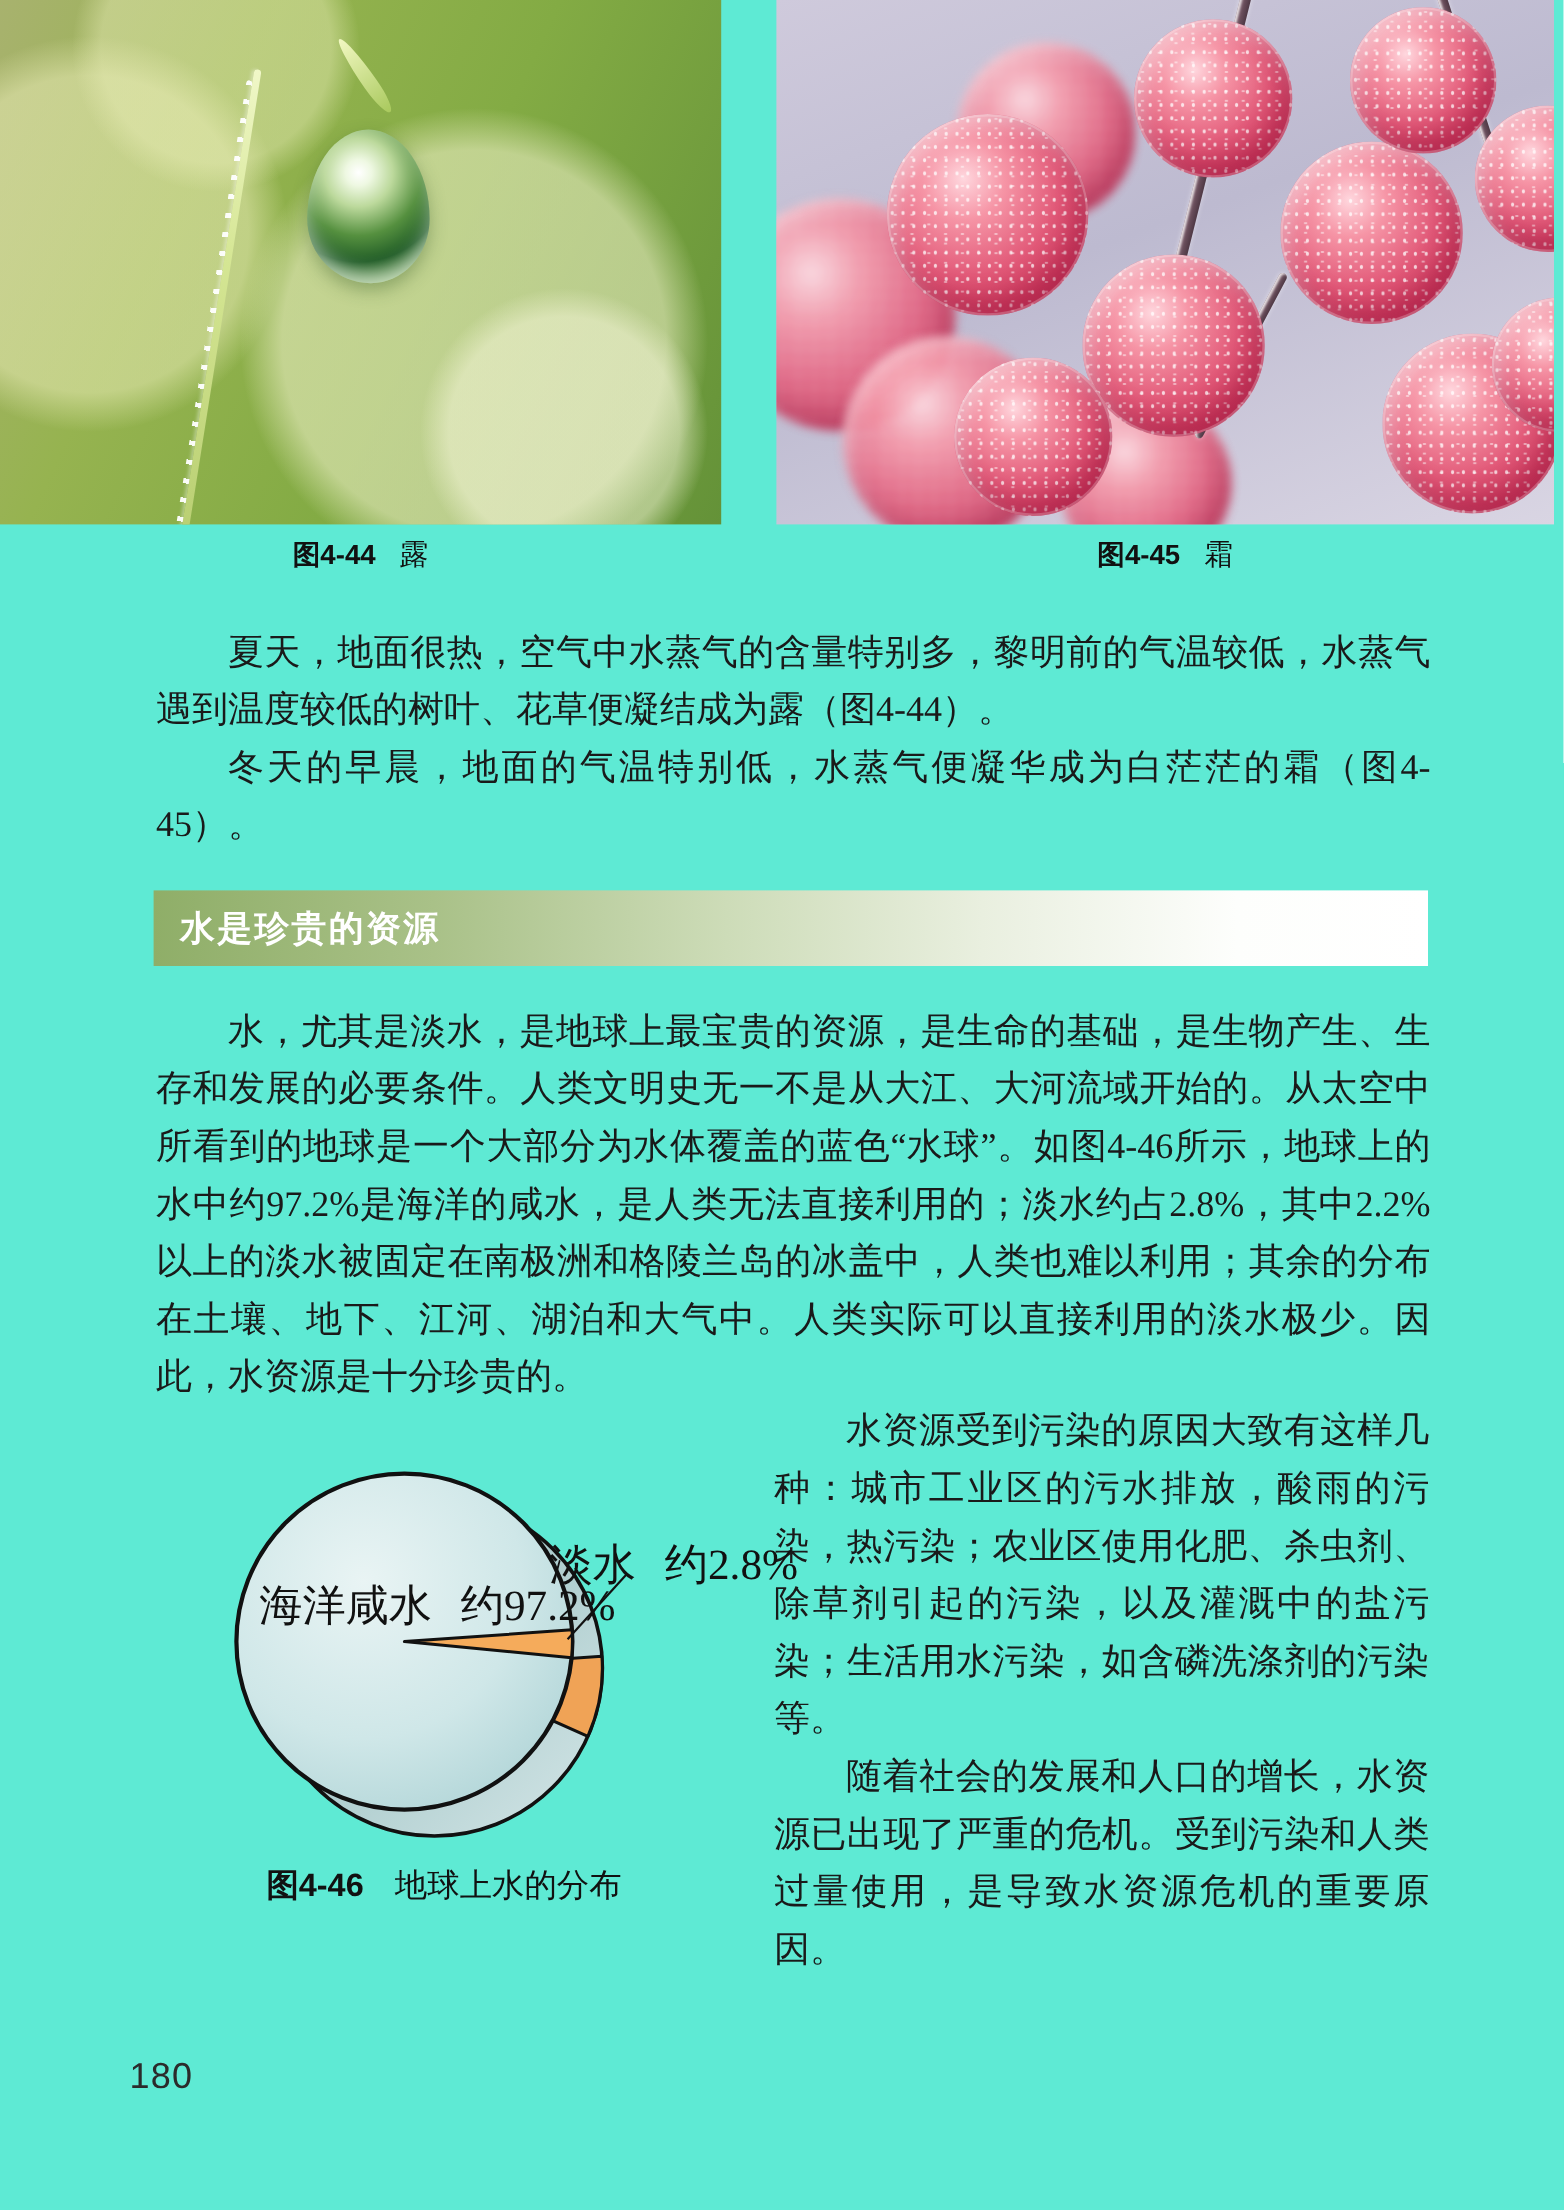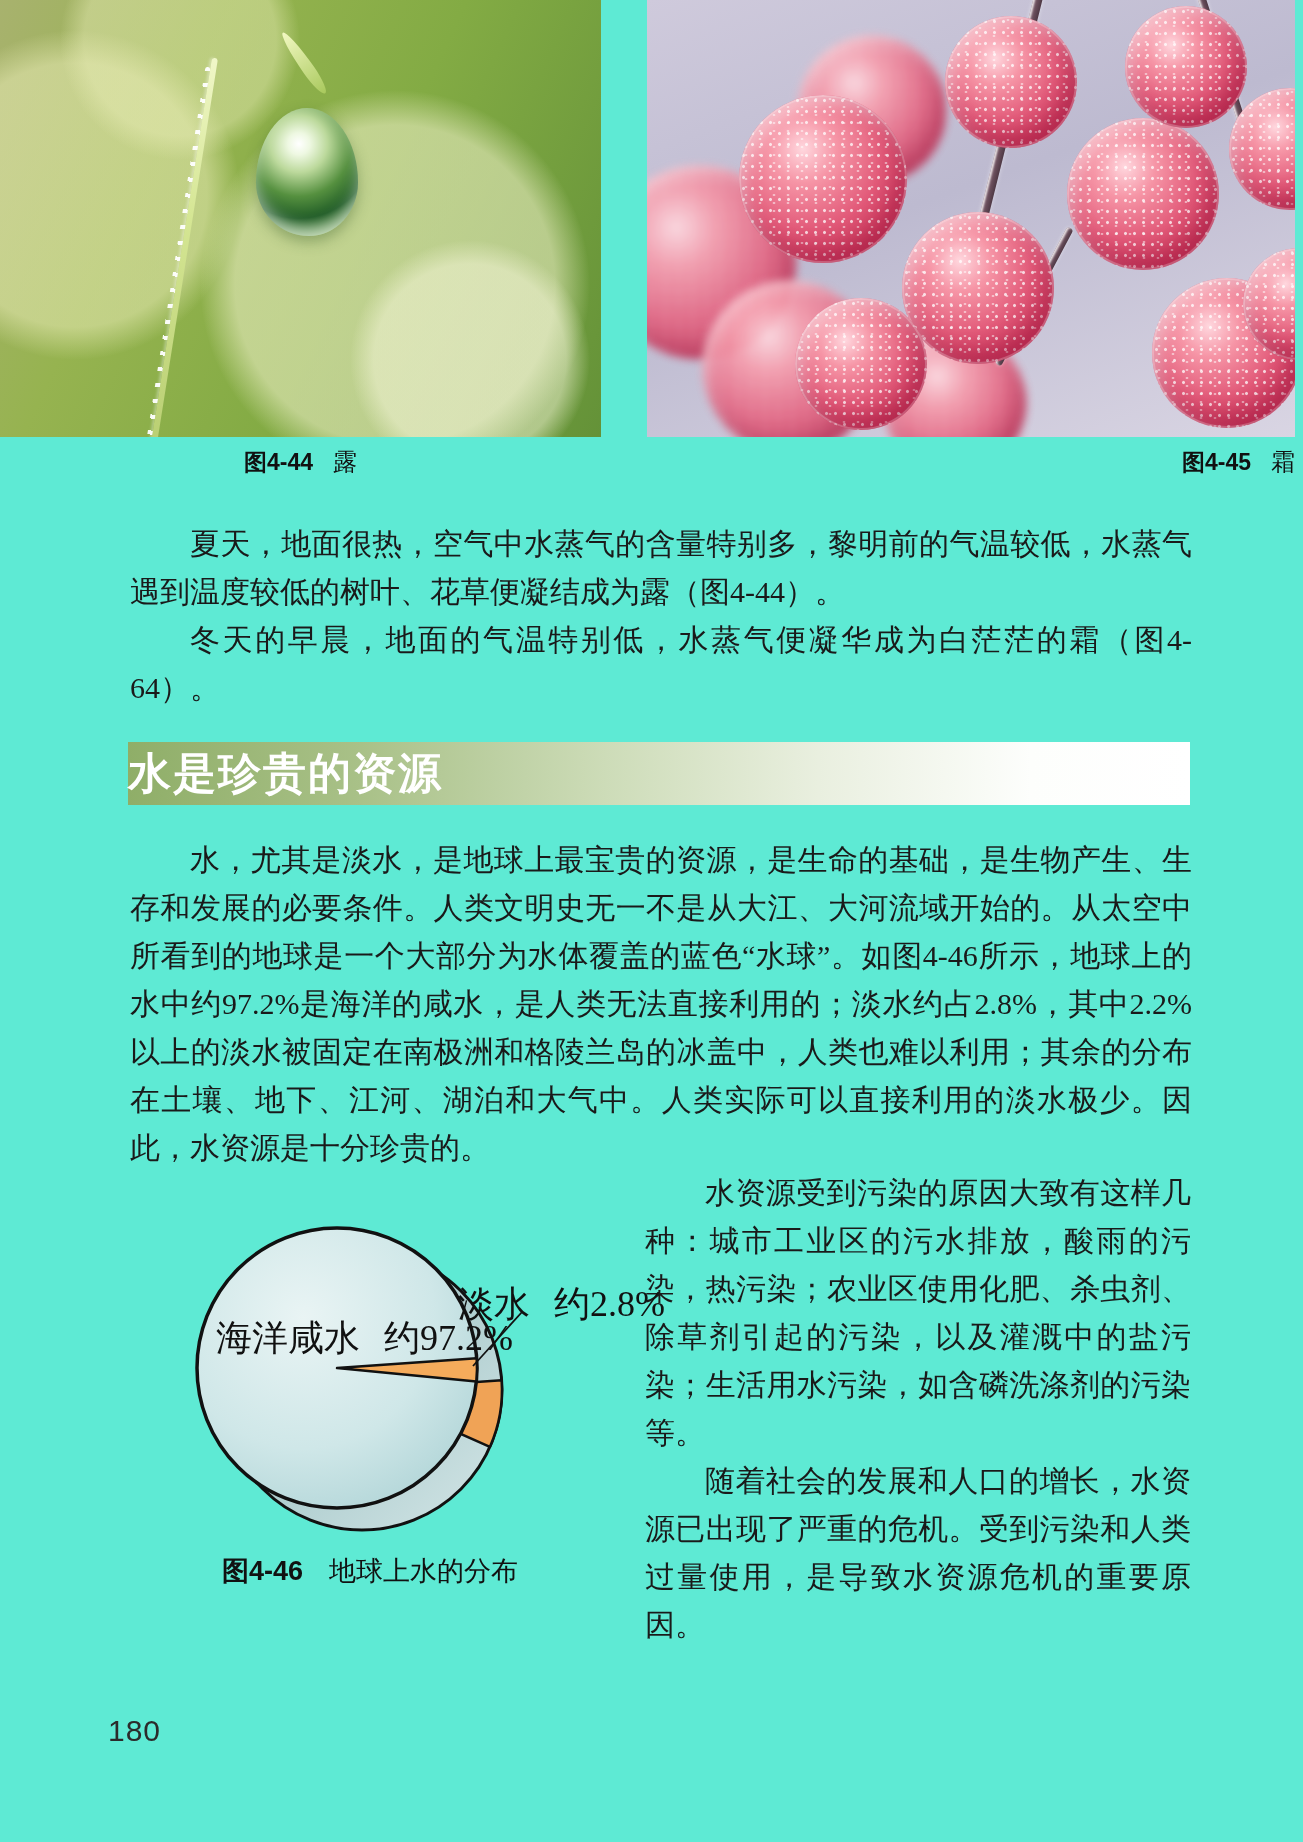--- a/index.html
+++ b/index.html
@@ -63,34 +63,34 @@
   .b5{left:298px;top:16px;width:132px;height:132px;}
   .b6{left:582px;top:88px;width:122px;height:122px;}
   .b7{left:596px;top:248px;width:112px;height:112px;}
   .b8{left:148px;top:298px;width:132px;height:132px;}
   .b9{left:478px;top:6px;width:122px;height:122px;}
   
   .figcap{position:absolute;top:446px;text-align:center;font-size:23px;color:#111;}
   .figcap .lab{font-family:"Liberation Sans","DejaVu Sans",sans-serif;font-weight:700;}
   .figcap .tit{margin-left:20px;font-size:24px;}
   .cap-dew{left:0;width:601px;}
-  .cap-frost{left:647px;width:648px;text-align:right;}
+  .cap-frost{left:647px;width:648px;}
   
   .para-block{position:absolute;left:130px;width:1062px;font-size:30px;line-height:48px;
     text-align:justify;}
   .para-block p{margin:0;text-indent:2em;}
   .block-dewfrost{top:520px;}
   .block-intro{top:836px;}
   .block-crisis{left:645px;top:1169px;width:546px;}
   
   .banner{position:absolute;left:128px;top:742px;width:1062px;height:63px;
     background:linear-gradient(90deg,#8fae68 0%,#a9c188 22%,#cddcb8 45%,#e9efdf 65%,#fdfefc 85%,#ffffff 100%);
     display:flex;align-items:center;}
   .banner .txt{font-family:"Liberation Sans","DejaVu Sans",sans-serif;font-weight:700;
-    font-size:43px;color:#ffffff;letter-spacing:2px;}
+    font-size:29px;color:#ffffff;padding-left:22px;letter-spacing:2px;}
   
   .pie-wrap{position:absolute;left:190px;top:1222px;width:420px;height:345px;}
   .pie-label{position:absolute;font-size:36px;color:#111;white-space:nowrap;}
   .lbl-salt{left:216px;top:1314px;}
   .lbl-fresh{left:458px;top:1280px;}
   .pie-label .val{margin-left:24px;}
   .cap-pie{position:absolute;left:222px;top:1553px;font-size:27px;color:#111;white-space:nowrap;}
   .cap-pie .lab{font-family:"Liberation Sans","DejaVu Sans",sans-serif;font-weight:700;}
   .cap-pie .tit{margin-left:26px;}
   
@@ -133,21 +133,21 @@
 
   <div class="figcap cap-dew">
     <span class="lab">图4-44</span><span class="tit">露</span>
   </div>
   <div class="figcap cap-frost">
     <span class="lab">图4-45</span><span class="tit">霜</span>
   </div>
 
   <div class="para-block block-dewfrost">
     <p>夏天，地面很热，空气中水蒸气的含量特别多，黎明前的气温较低，水蒸气遇到温度较低的树叶、花草便凝结成为露（图4-44）。</p>
-    <p>冬天的早晨，地面的气温特别低，水蒸气便凝华成为白茫茫的霜（图4-64）。</p>
+    <p>冬天的早晨，地面的气温特别低，水蒸气便凝华成为白茫茫的霜（图4-45）。</p>
   </div>
 
   <div class="banner">
     <span class="txt">水是珍贵的资源</span>
   </div>
 
   <div class="para-block block-intro">
     <p>水，尤其是淡水，是地球上最宝贵的资源，是生命的基础，是生物产生、生存和发展的必要条件。人类文明史无一不是从大江、大河流域开始的。从太空中所看到的地球是一个大部分为水体覆盖的蓝色“水球”。如图4-46所示，地球上的水中约97.2%是海洋的咸水，是人类无法直接利用的；淡水约占2.8%，其中2.2%以上的淡水被固定在南极洲和格陵兰岛的冰盖中，人类也难以利用；其余的分布在土壤、地下、江河、湖泊和大气中。人类实际可以直接利用的淡水极少。因此，水资源是十分珍贵的。</p>
   </div>
 

